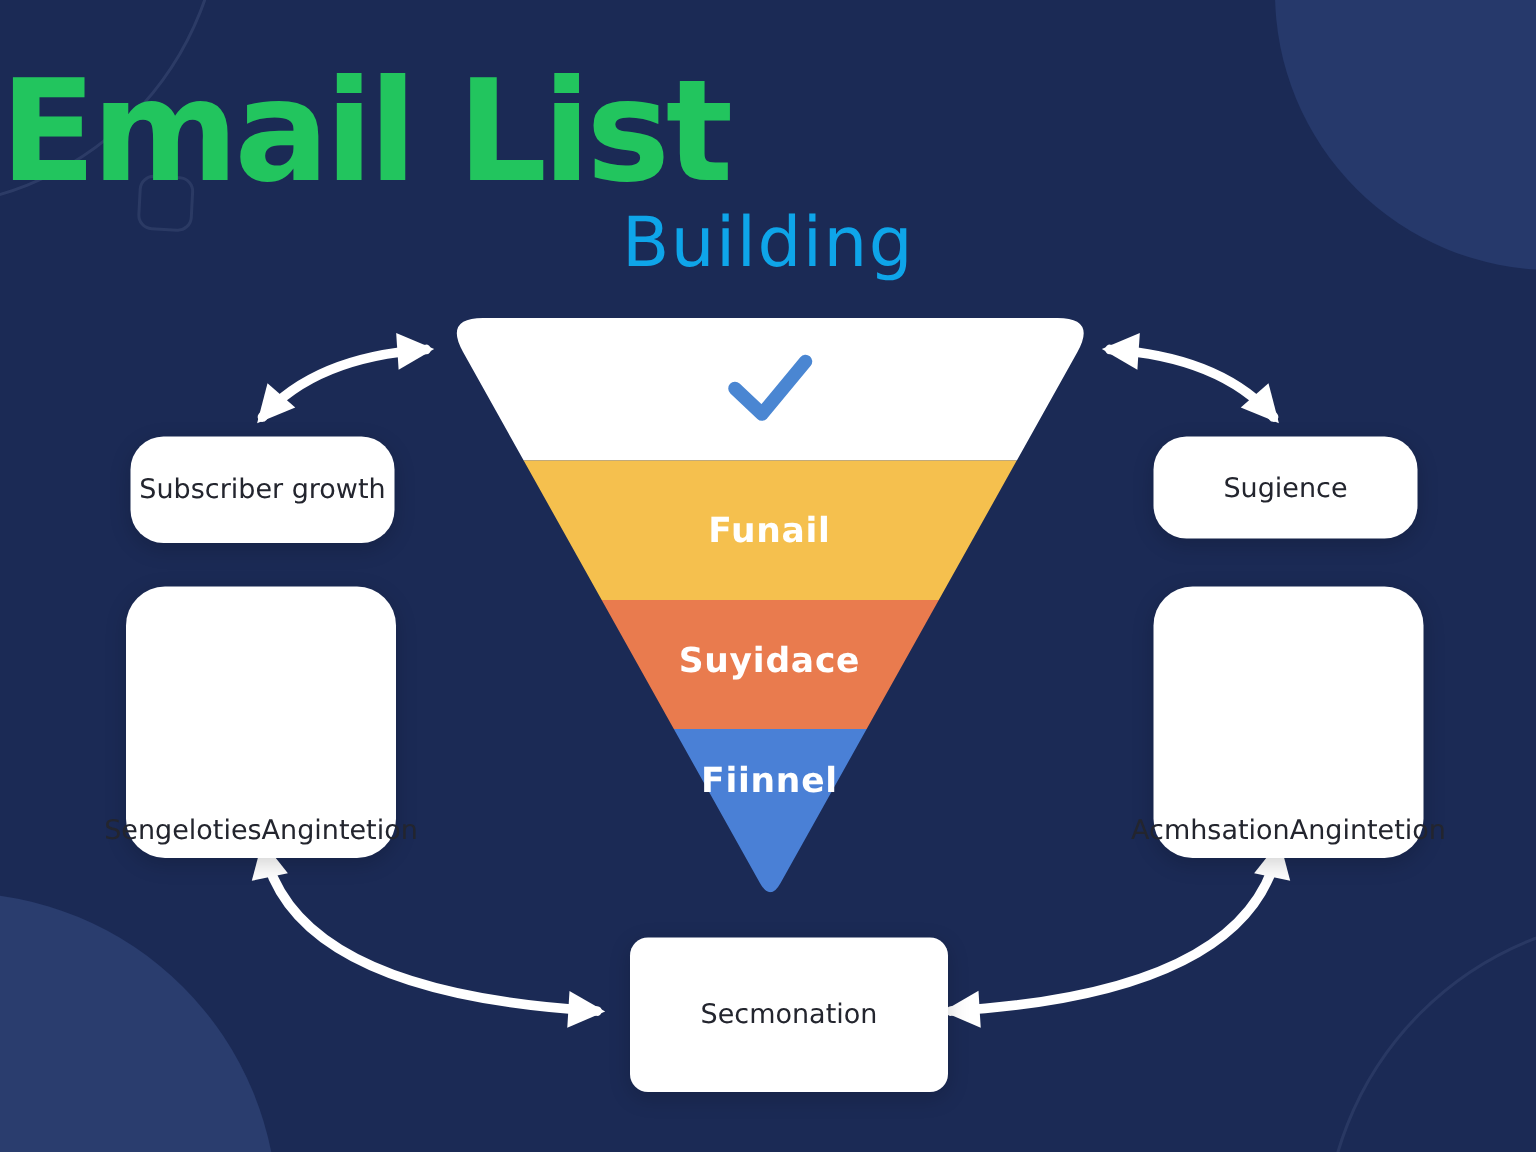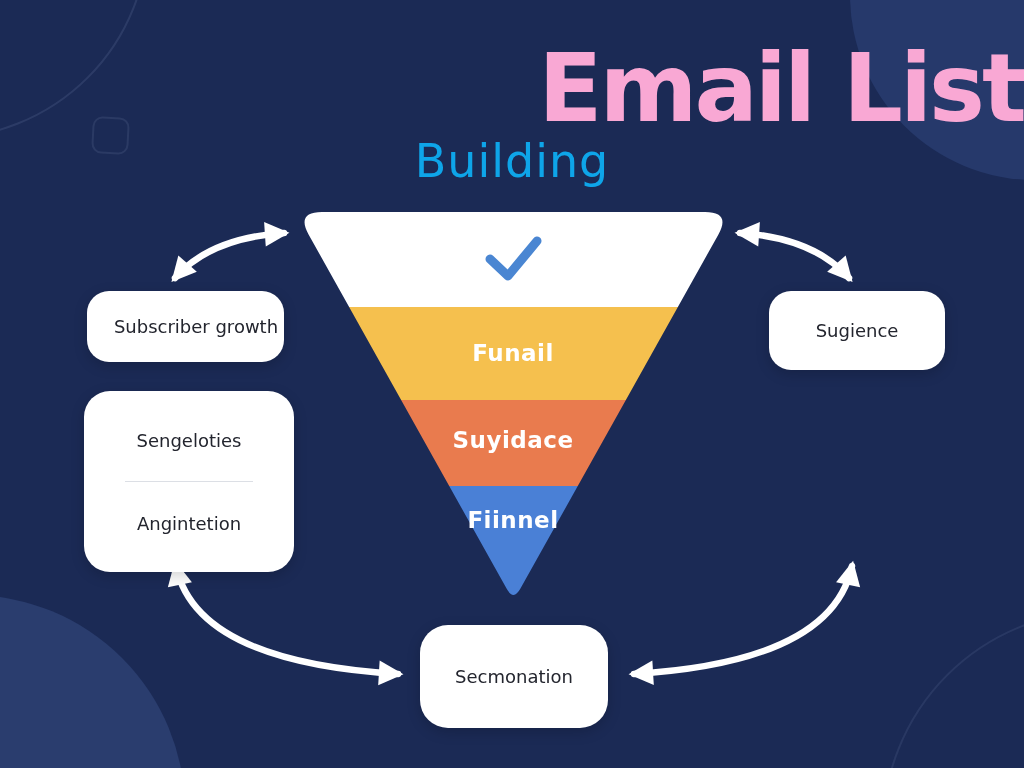--- a/index.html
+++ b/index.html
@@ -11,22 +11,22 @@
   
   .decor{position:absolute;border-radius:50%;}
   .decor-ring-tl{left:-265px;top:-275px;width:410px;height:410px;border:2px solid rgba(170,190,230,0.12);}
   .decor-sq-tl{position:absolute;left:92px;top:117px;width:33px;height:33px;border:2px solid rgba(170,190,230,0.11);border-radius:10px;transform:rotate(3deg);}
   .decor-fill-tr{left:850px;top:-190px;width:370px;height:370px;background:#26396b;}
   .decor-fill-bl{left:-245px;top:595px;width:430px;height:430px;background:#2a3d6e;}
   .decor-ring-br{left:882px;top:610px;width:436px;height:436px;border:2px solid rgba(170,190,230,0.10);}
   
   .title{
     position:absolute;left:0;top:42px;width:100%;margin:0;
-    text-align:right;font-size:94px;line-height:1;font-weight:bold;
-    letter-spacing:-3px;color:#f9a8d4;
+    text-align:left;font-size:94px;line-height:1;font-weight:bold;
+    letter-spacing:-3px;color:#22c55e;
   }
   .subtitle{
     position:absolute;left:0;top:138px;width:100%;
     text-align:center;font-size:46px;line-height:1;font-weight:normal;
     color:#0ea5e9;letter-spacing:1px;
   }
   
   .overlay{position:absolute;left:0;top:0;width:1024px;height:768px;}
   .funnel-label{
     font-family:"DejaVu Sans","Liberation Sans",sans-serif;
@@ -35,26 +35,26 @@
   }
   .arrow-path{fill:none;stroke-width:6.5;stroke-linecap:round;}
   
   .card{
     position:absolute;background:#ffffff;border-radius:22px;
     display:flex;align-items:center;justify-content:center;
     color:#23252e;font-size:18px;font-weight:500;
     box-shadow:0 4px 14px rgba(0,0,0,0.18);
     text-align:center;
   }
-  .card-left-top{left:87px;top:291px;width:176px;height:71px;padding-left:21px;}
-  .card-right-top{left:769px;top:291px;width:176px;height:79px;}
+  .card-left-top{left:87px;top:291px;width:176px;height:71px;}
+  .card-right-top{left:769px;top:291px;width:176px;height:68px;}
   .card-left-list{left:84px;top:391px;width:178px;height:165px;border-radius:26px;}
   .card-right-list{left:769px;top:391px;width:178px;height:165px;border-radius:26px;}
-  .card-bottom{left:420px;top:625px;width:188px;height:103px;border-radius:28px;}
-  .card.list{flex-direction:column;padding:8px 16px;}
+  .card-bottom{left:420px;top:625px;width:212px;height:103px;border-radius:12px;}
+  .card.list{padding:8px 1px;align-items:flex-end;}
   .card-item{flex:1;display:flex;align-items:center;justify-content:center;width:100%;}
   .divider{width:72%;height:1px;background:#dcdfe5;}
 </style>
 </head>
 <body>
 
 <div class="canvas">
 
   <div class="decor decor-ring-tl"></div>
   <div class="decor-sq-tl"></div>
@@ -101,18 +101,23 @@
   <div class="card list card-left-list">
     <div class="card-item">Sengeloties</div>
     <div class="divider"></div>
     <div class="card-item">Angintetion</div>
   </div>
 
   <div class="card card-right-top">
     <span>Sugience</span>
   </div>
 
+  <div class="card list card-right-list">
+    <div class="card-item">Acmhsation</div>
+    <div class="divider"></div>
+    <div class="card-item">Angintetion</div>
+  </div>
 
   <div class="card card-bottom">
     <span>Secmonation</span>
   </div>
 
 </div>
 
 </body></html>

